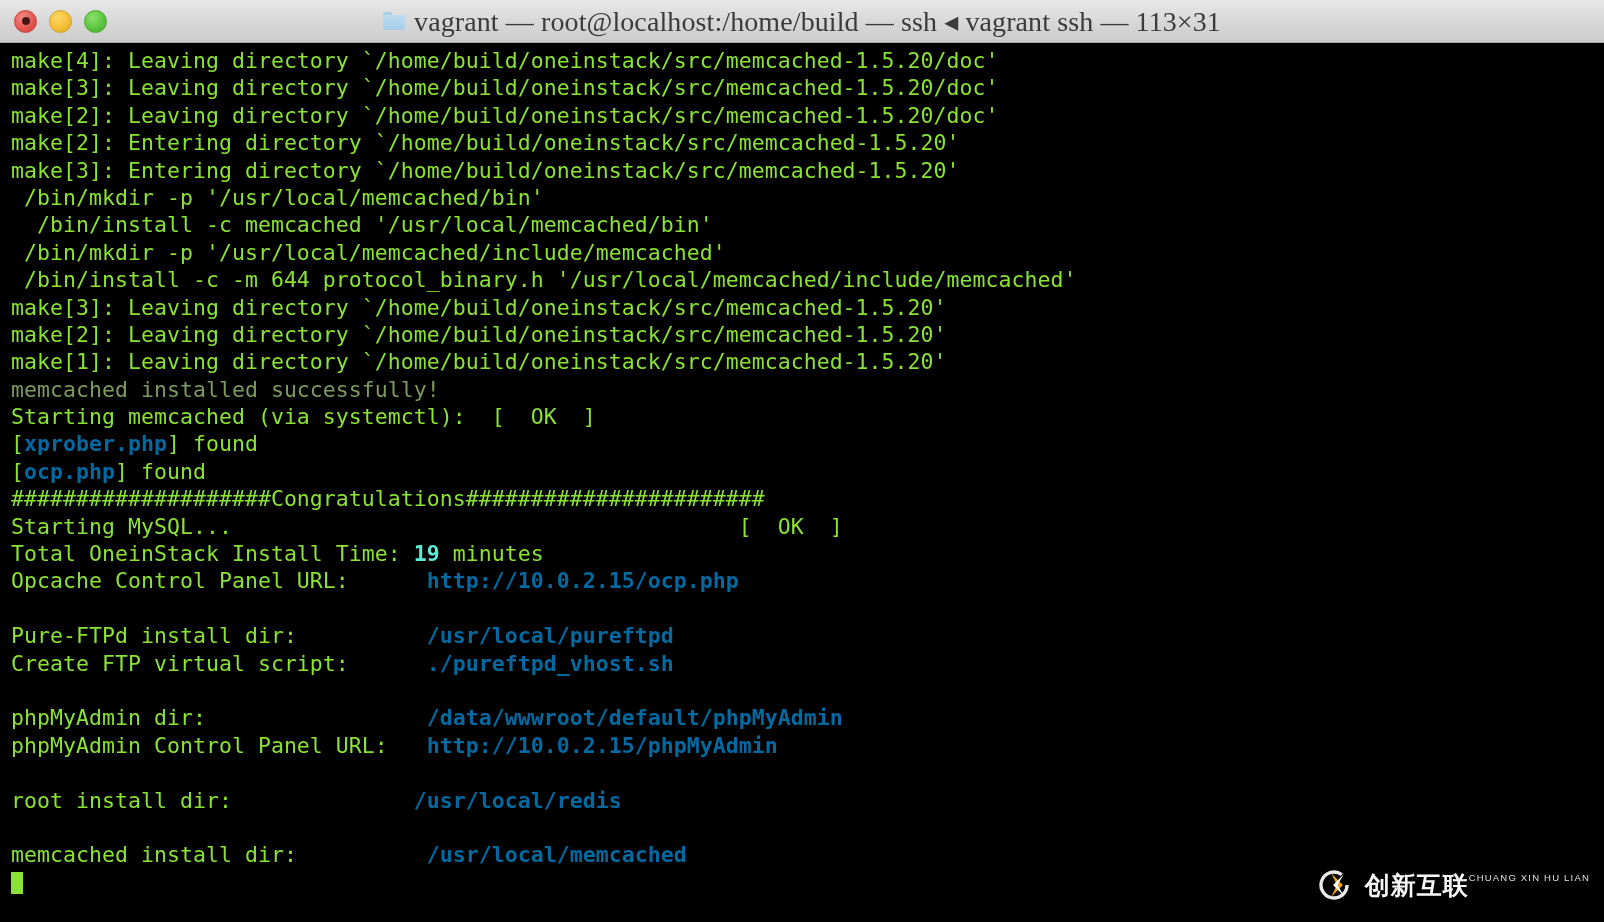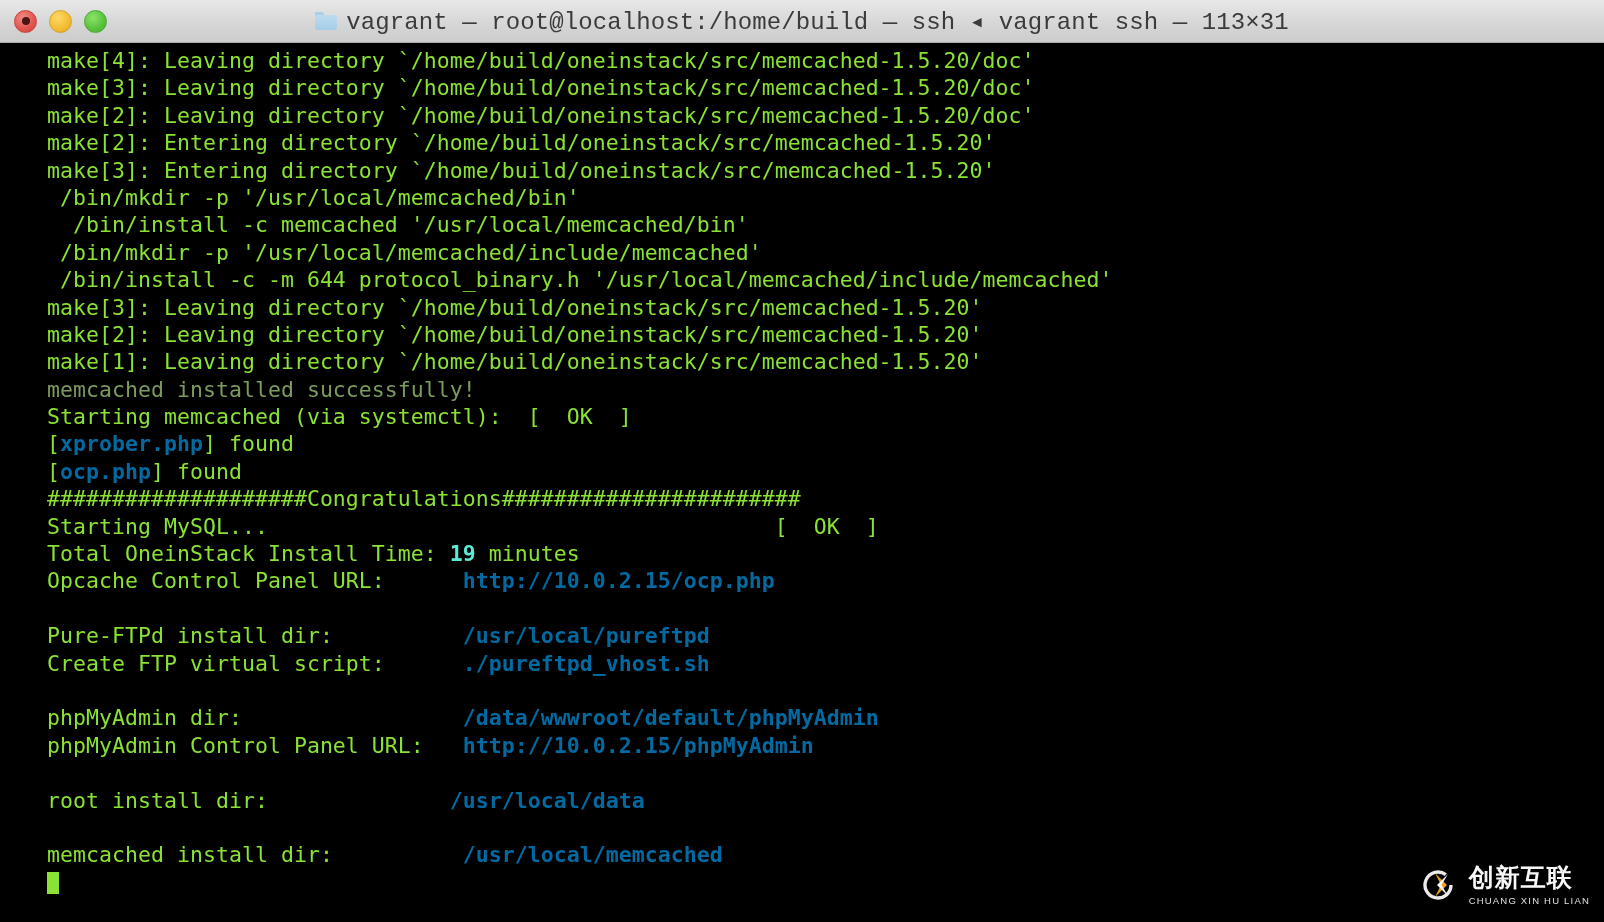--- a/index.html
+++ b/index.html
@@ -91,22 +91,22 @@
     border-radius: 1px 2px 0 0;
   }
   .folder-icon .body {
     position: absolute;
     left: 0; top: 3px;
     width: 22px; height: 15px;
     background: linear-gradient(to bottom, #bcdcf0 0%, #a5cde7 100%);
     border-radius: 2px;
   }
   .title-text {
-    font-family: Liberation Mono, monospace;
-    font-size: 24px;
+    font-family: Liberation Serif, serif;
+    font-size: 28px;
     color: #3b3b3b;
     letter-spacing: 0.1px;
     white-space: nowrap;
   }
   
   .terminal {
     flex: 1 1 auto;
     background: #000000;
     position: relative;
     overflow: hidden;
@@ -114,21 +114,20 @@
     box-sizing: border-box;
   }
   .term-line {
     height: 27.4px;
     line-height: 27.4px;
     font-size: 21.5px;
     white-space: pre;
     padding-left: 11px;
     letter-spacing: 0.05px;
     font-family: "DejaVu Sans Mono", "Liberation Mono", monospace;
-    margin-left: 36px;
   }
   .g    { color: #8ae234; }        
   .gdim { color: #7d9a5e; }        
   .cy   { color: #0369a1; font-weight: bold; }  
   .mg   { color: #5eead4; font-weight: bold; }
   .cursor {
     display: inline-block;
     width: 12px;
     height: 22px;
     background: #8ae234;
@@ -145,34 +144,34 @@
     opacity: 0.97;
     pointer-events: none;
   }
   .wm-mark {
     position: relative;
     width: 46px;
     height: 46px;
     flex: 0 0 auto;
   }
   .wm-mark svg { position: absolute; left: 0; top: 0; }
-  .wm-text { display: flex; flex-direction: column; line-height: 1; }
+  .wm-text { display: flex; line-height: 1; }
   .wm-cn {
     font-family: "DejaVu Sans", sans-serif;
     font-size: 25px;
     font-weight: bold;
     color: #ffffff;
     letter-spacing: 1px;
   }
   .wm-en {
     font-family: "Liberation Sans", sans-serif;
     font-size: 9.5px;
     color: #e6e6e6;
     letter-spacing: 1.2px;
-    margin-top: 6px;
+    margin-top: 0;
   }
 </style>
 </head>
 <body>
 
 <div class="window">
 
   <div class="titlebar">
     <div class="traffic">
       <span class="dot close"></span>
@@ -210,21 +209,21 @@
         <div class="term-line"><span class="g">Starting MySQL...                                       [  OK  ]</span></div>
         <div class="term-line"><span class="g">Total OneinStack Install Time: </span><span class="mg">19</span><span class="g"> minutes</span></div>
         <div class="term-line"><span class="g">Opcache Control Panel URL:      </span><span class="cy">http://10.0.2.15/ocp.php</span></div>
         <div class="term-line"><span class="g"></span></div>
         <div class="term-line"><span class="g">Pure-FTPd install dir:          </span><span class="cy">/usr/local/pureftpd</span></div>
         <div class="term-line"><span class="g">Create FTP virtual script:      </span><span class="cy">./pureftpd_vhost.sh</span></div>
         <div class="term-line"><span class="g"></span></div>
         <div class="term-line"><span class="g">phpMyAdmin dir:                 </span><span class="cy">/data/wwwroot/default/phpMyAdmin</span></div>
         <div class="term-line"><span class="g">phpMyAdmin Control Panel URL:   </span><span class="cy">http://10.0.2.15/phpMyAdmin</span></div>
         <div class="term-line"><span class="g"></span></div>
-        <div class="term-line"><span class="g">root install dir:              </span><span class="cy">/usr/local/data</span></div>
+        <div class="term-line"><span class="g">root install dir:              </span><span class="cy">/usr/local/redis</span></div>
         <div class="term-line"><span class="g"></span></div>
         <div class="term-line"><span class="g">memcached install dir:          </span><span class="cy">/usr/local/memcached</span></div>
         <div class="term-line"><span class="cursor"></span></div>
       </div>
 
     <div class="watermark">
       <span class="wm-mark">
         <svg width="46" height="46" viewBox="0 0 46 46">
           <path d="M36 23 a13 13 0 1 1 -5.2 -10.4" fill="none" stroke="#f2f2f2" stroke-width="3.4"></path>
           <path d="M20 11 L32 23 L20 35 L26 23 Z" fill="#f0a81e"></path>

